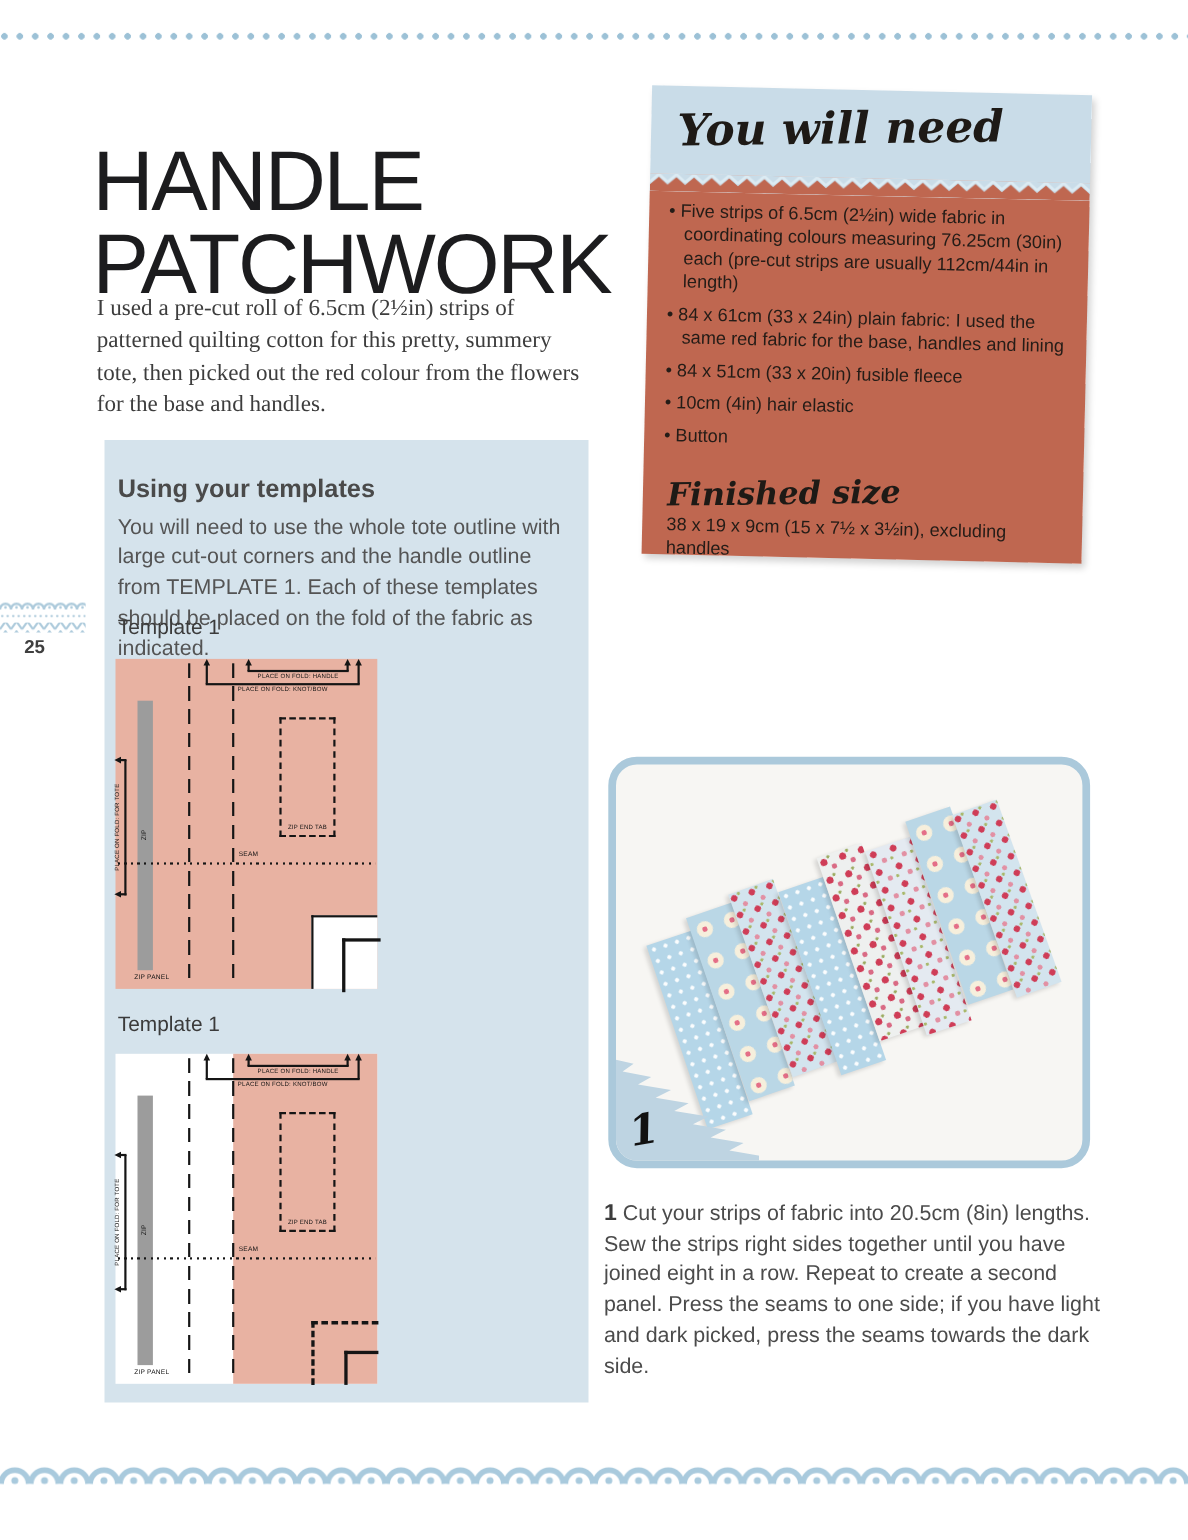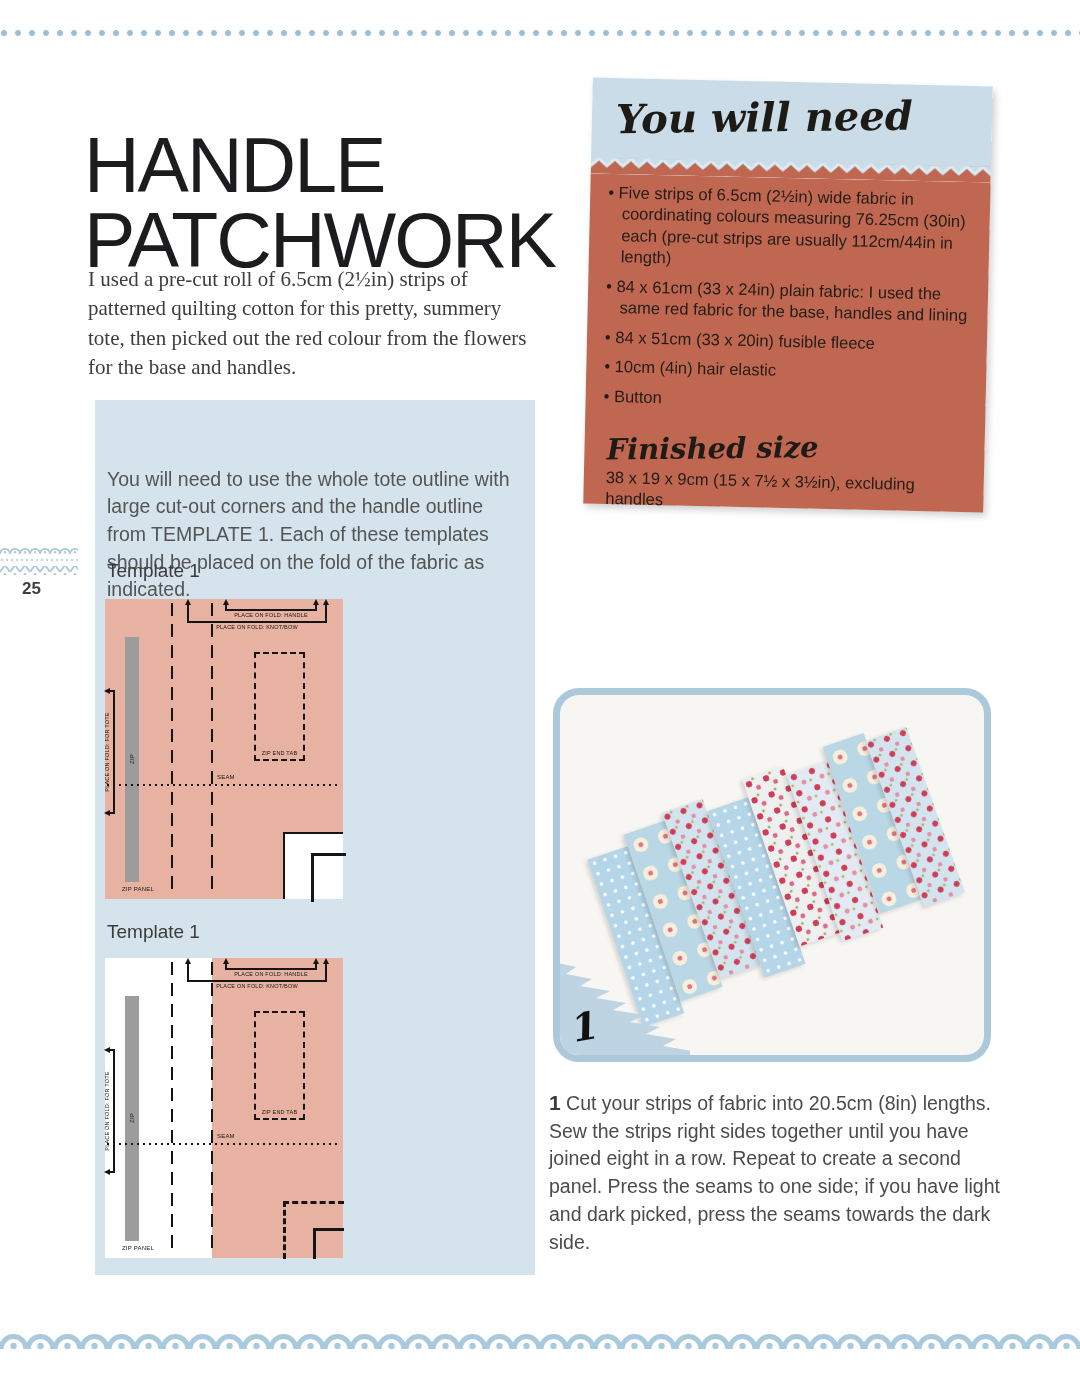--- a/index.html
+++ b/index.html
@@ -147,20 +147,21 @@
         <path d="M0 8 L5 1 L10 8" stroke="#aecbdc" stroke-width="2" fill="none"></path>
       </pattern>
     </defs>
     <rect x="0" y="0" width="78" height="9" fill="url(#miniarc)"></rect>
     <rect x="0" y="12" width="78" height="4" fill="url(#minidot)"></rect>
     <rect x="0" y="20" width="78" height="9" fill="url(#minizig)"></rect>
   </svg>
   <div class="folio">25</div>
 
   <div class="blue-box">
+    <h2 class="bb-head">Using your templates</h2>
     <p class="bb-body">You will need to use the whole tote outline with large cut-out corners and the handle outline from TEMPLATE 1. Each of these templates should be placed on the fold of the fabric as indicated.</p>
     <div class="tlabel one">Template 1</div>
 
     <div class="diagram d1">
       <div class="dv a"></div>
       <div class="dv b"></div>
       <div class="graybar"></div>
       <div class="lbl v" style="left:27px;top:160px;">ZIP</div>
 
       <div class="vline" style="left:8px;top:92px;height:123px;"></div>

